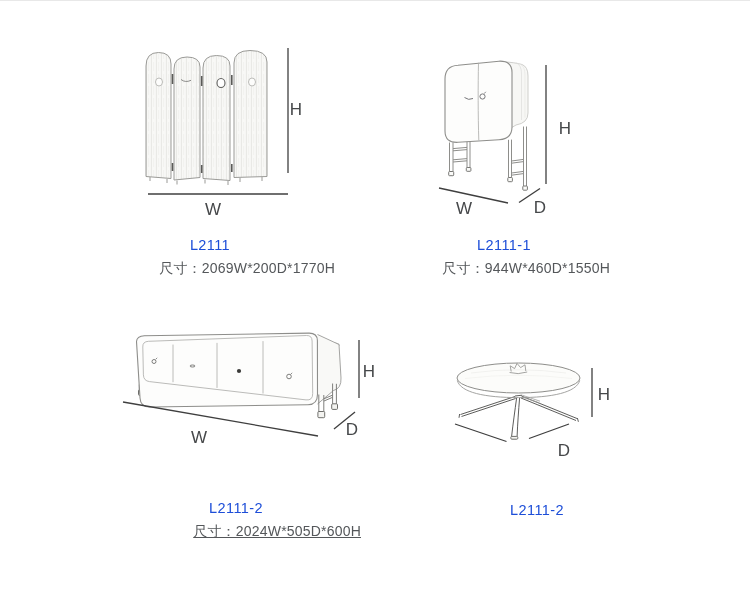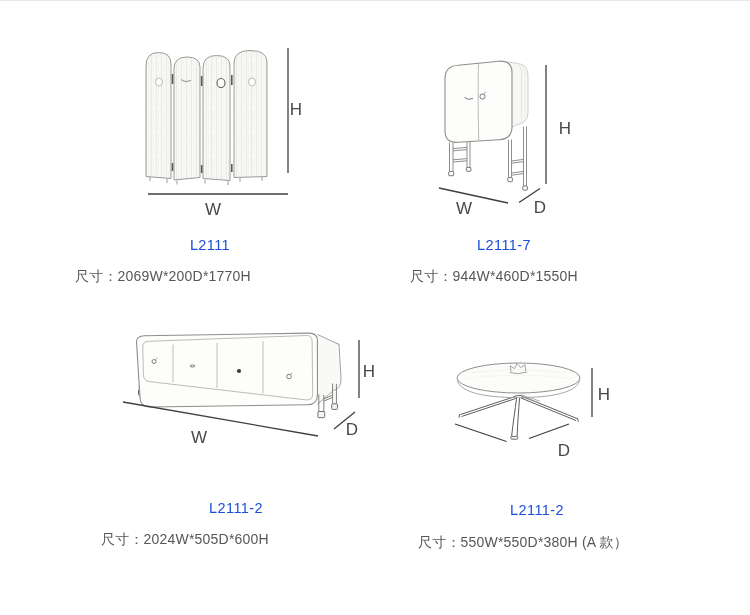--- a/index.html
+++ b/index.html
@@ -24,24 +24,23 @@
   }
   .model{
     position:absolute;
     font-size:14.5px;color:#1d4ed8;
     text-align:center;line-height:16px;
     letter-spacing:0.4px;
   }
   .size{
     position:absolute;
     font-size:14px;color:#54575a;
-    text-align:left;line-height:16px;
+    text-align:right;line-height:16px;
     letter-spacing:0.2px;
     white-space:nowrap;
-    margin-top:8px;
   }
 </style>
 </head>
 <body>
 
 <div class="sheet">
   <div class="top-rule"></div>
 
   <div class="cell" style="left:0;top:0;">
     <svg width="375" height="308" viewBox="0 0 375 308">
@@ -132,21 +131,21 @@
 
       <g stroke="#3f3f3f" stroke-width="1.3">
         <line x1="171" y1="65" x2="171" y2="184"></line>
         <line x1="64" y1="188" x2="133" y2="203"></line>
         <line x1="144" y1="202.5" x2="165" y2="188.5"></line>
       </g>
     </svg>
     <span class="dim" style="left:182px;top:120px;width:16px;">H</span>
     <span class="dim" style="left:80px;top:200px;width:18px;">W</span>
     <span class="dim" style="left:157px;top:199px;width:16px;">D</span>
-    <div class="model" style="left:49px;top:237px;width:160px;">L2111-7</div>
+    <div class="model" style="left:49px;top:237px;width:160px;">L2111-1</div>
     <div class="size" style="left:35px;top:260px;width:200px;">尺寸：944W*460D*1550H</div>
   </div>
 
   <div class="cell" style="left:0;top:308px;">
     <svg width="375" height="307" viewBox="0 0 375 307">
 
       <path d="M143.5,28.2 L331,34.6 Q339.5,35 339.5,37.5" fill="none" stroke="#a3a3a0" stroke-width="0.9"></path>
 
       <path d="M317.5,26.5 L339,36.5 L341,70 Q341.5,80.5 333.5,82.5 L317.5,96" fill="#f9f9f7" stroke="#9a9a97" stroke-width="0.9"></path>
 
@@ -185,21 +184,21 @@
       <g stroke="#3f3f3f" stroke-width="1.3">
         <line x1="359" y1="32" x2="359" y2="90"></line>
         <line x1="123" y1="94" x2="318" y2="128"></line>
         <line x1="334" y1="121" x2="355" y2="104"></line>
       </g>
     </svg>
     <span class="dim" style="left:361px;top:55px;width:16px;">H</span>
     <span class="dim" style="left:190px;top:121px;width:18px;">W</span>
     <span class="dim" style="left:344px;top:113px;width:16px;">D</span>
     <div class="model" style="left:156px;top:192px;width:160px;">L2111-2</div>
-    <div class="size" style="left:101px;top:215px;width:260px;">尺寸：2024W*505D*600H</div>
+    <div class="size" style="left:101px;top:215px;width:260px;text-decoration:underline;">尺寸：2024W*505D*600H</div>
   </div>
 
   <div class="cell" style="left:375px;top:308px;">
     <svg width="375" height="307" viewBox="0 0 375 307">
 
       <g stroke="#5e5e5c" stroke-width="1" fill="none">
         <path d="M140,88.5 L85.5,106.5 M140.6,90.5 L86.5,108.5"></path>
         <path d="M84.6,106 L84,109.8"></path>
         <path d="M146.5,88 L202,110.5 M146,90 L201,112.5"></path>
         <path d="M202.4,110 L203.4,113.8"></path>
@@ -223,15 +222,14 @@
 
       <g stroke="#3f3f3f" stroke-width="1.3">
         <line x1="217" y1="60" x2="217" y2="109"></line>
         <line x1="80" y1="116" x2="131.5" y2="133.5"></line>
         <line x1="154" y1="130.5" x2="194" y2="116"></line>
       </g>
     </svg>
     <span class="dim" style="left:221px;top:78px;width:16px;">H</span>
     <span class="dim" style="left:181px;top:134px;width:16px;">D</span>
     <div class="model" style="left:82px;top:194px;width:160px;">L2111-2</div>
-    <div class="size" style="left:43px;top:218px;width:260px;">尺寸：550W*550D*380H (A 款）</div>
   </div>
 </div>
 
 </body></html>

